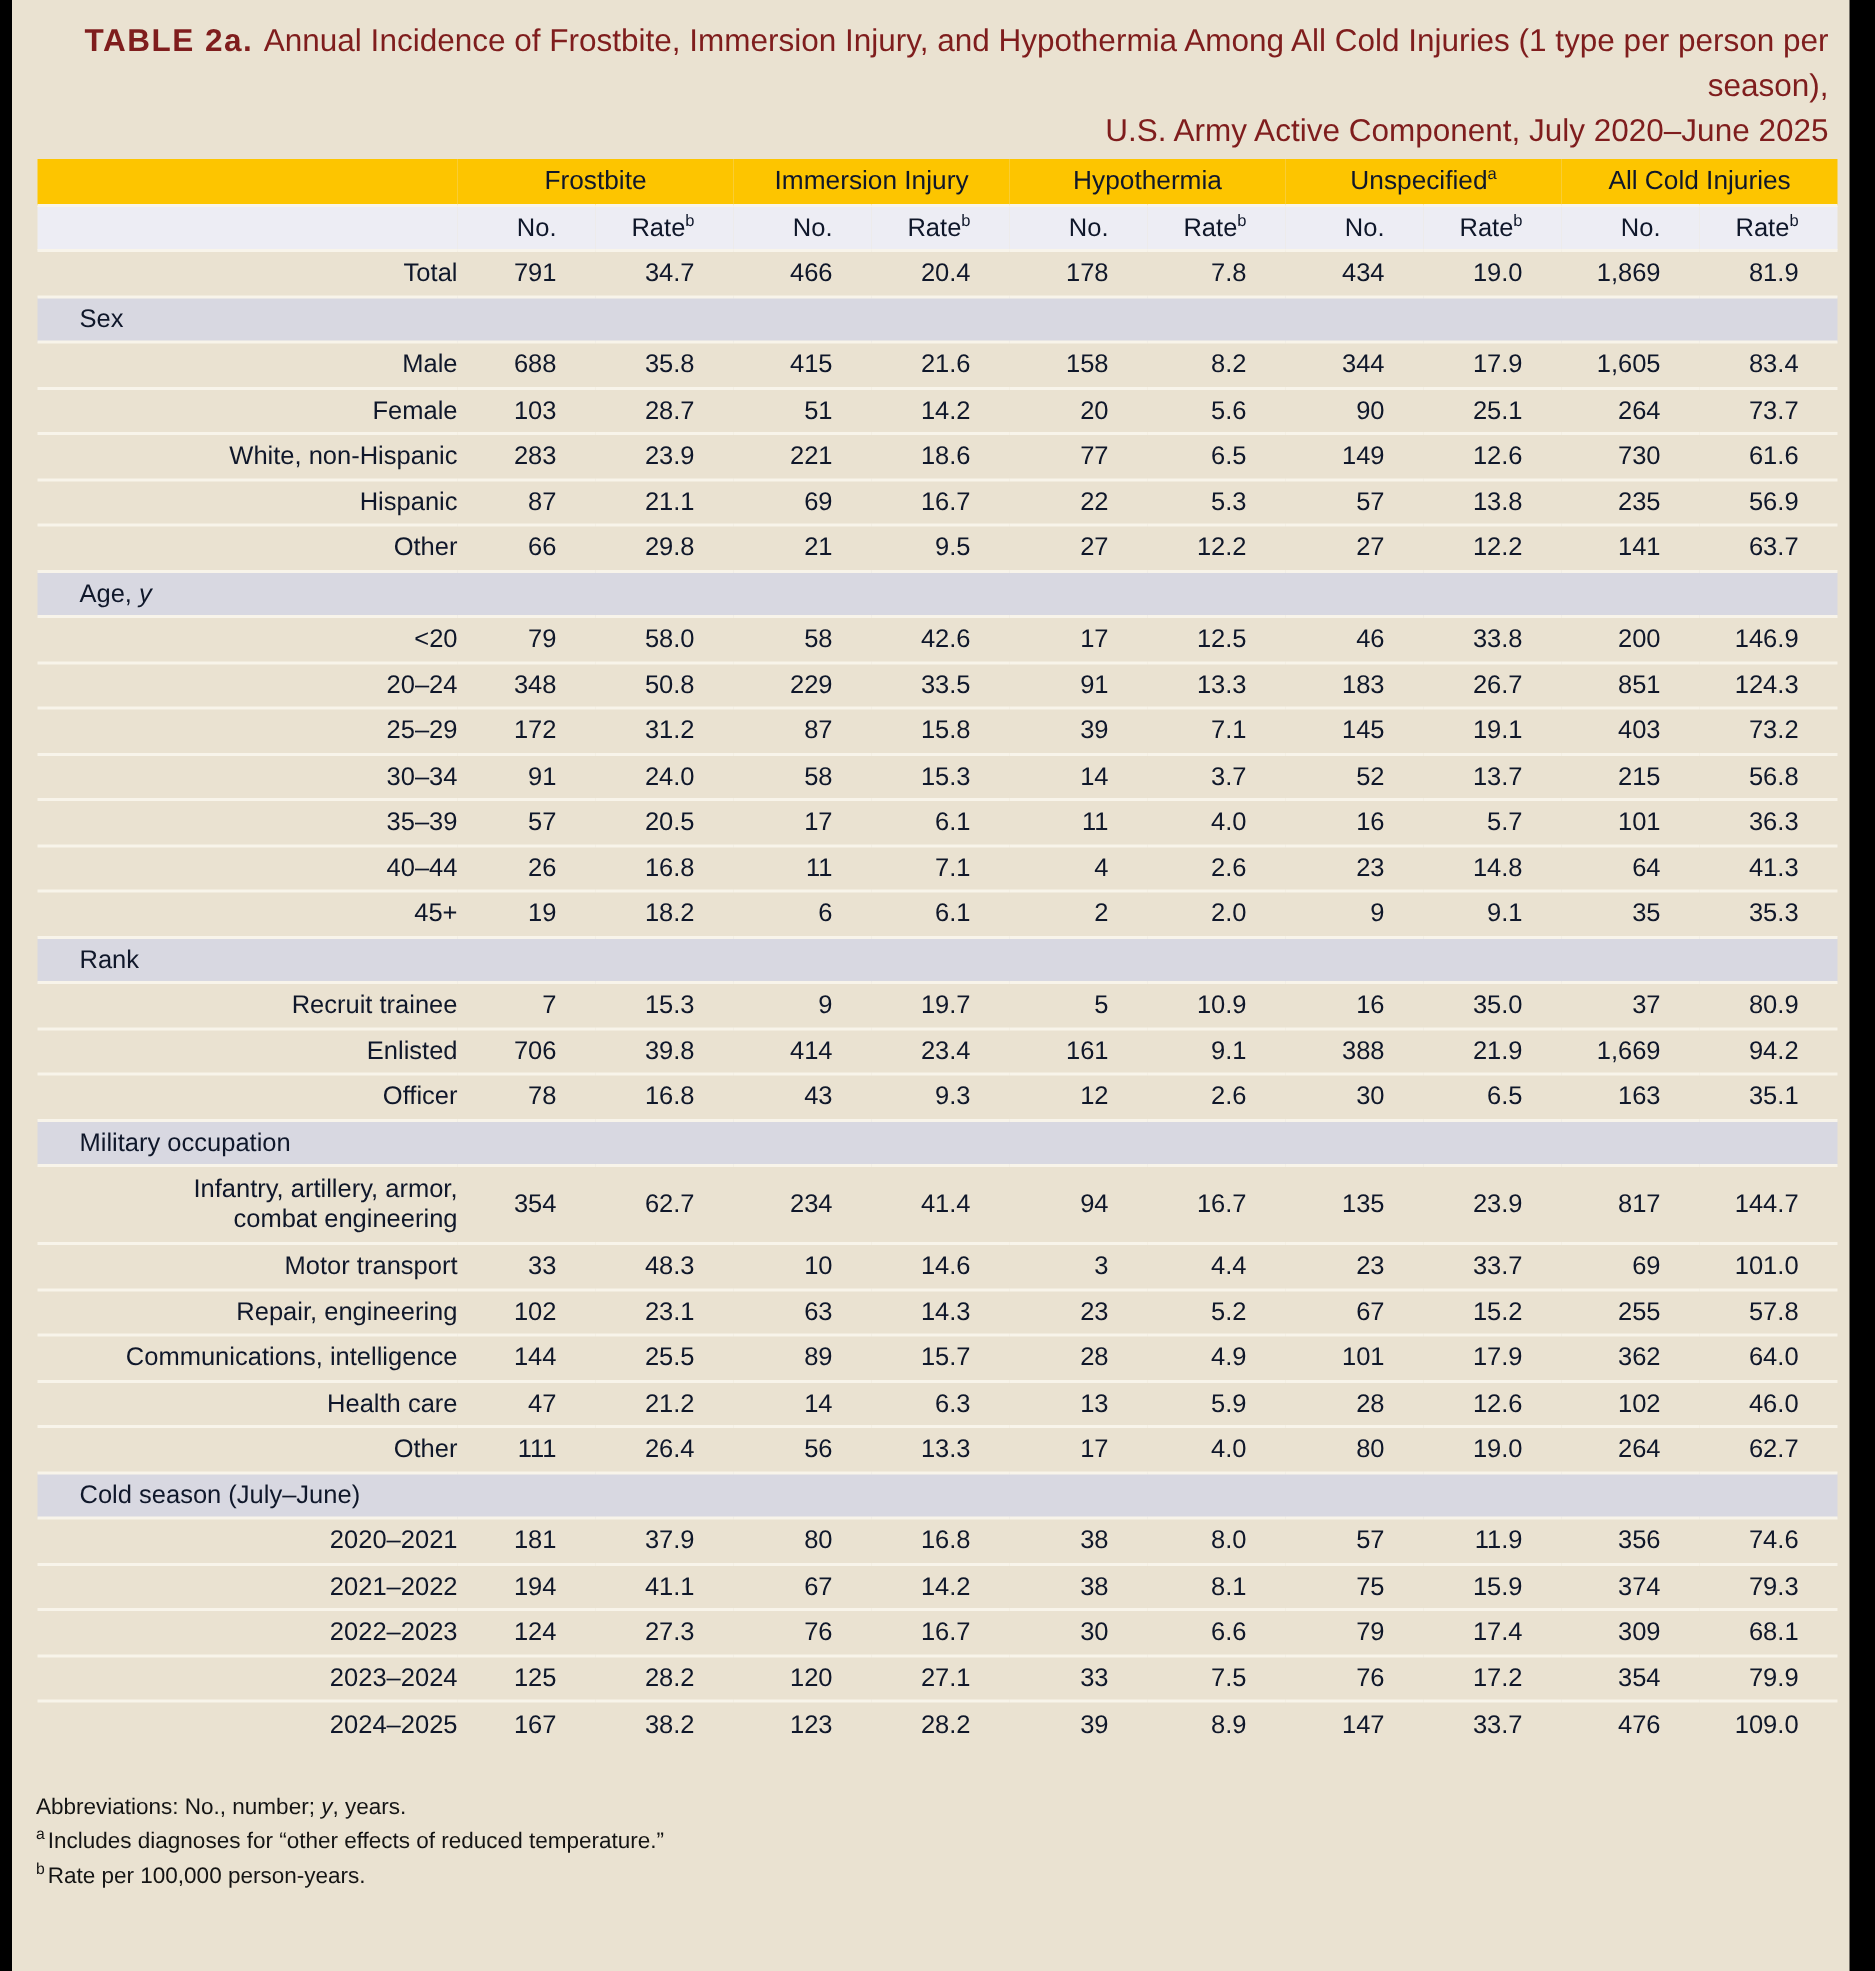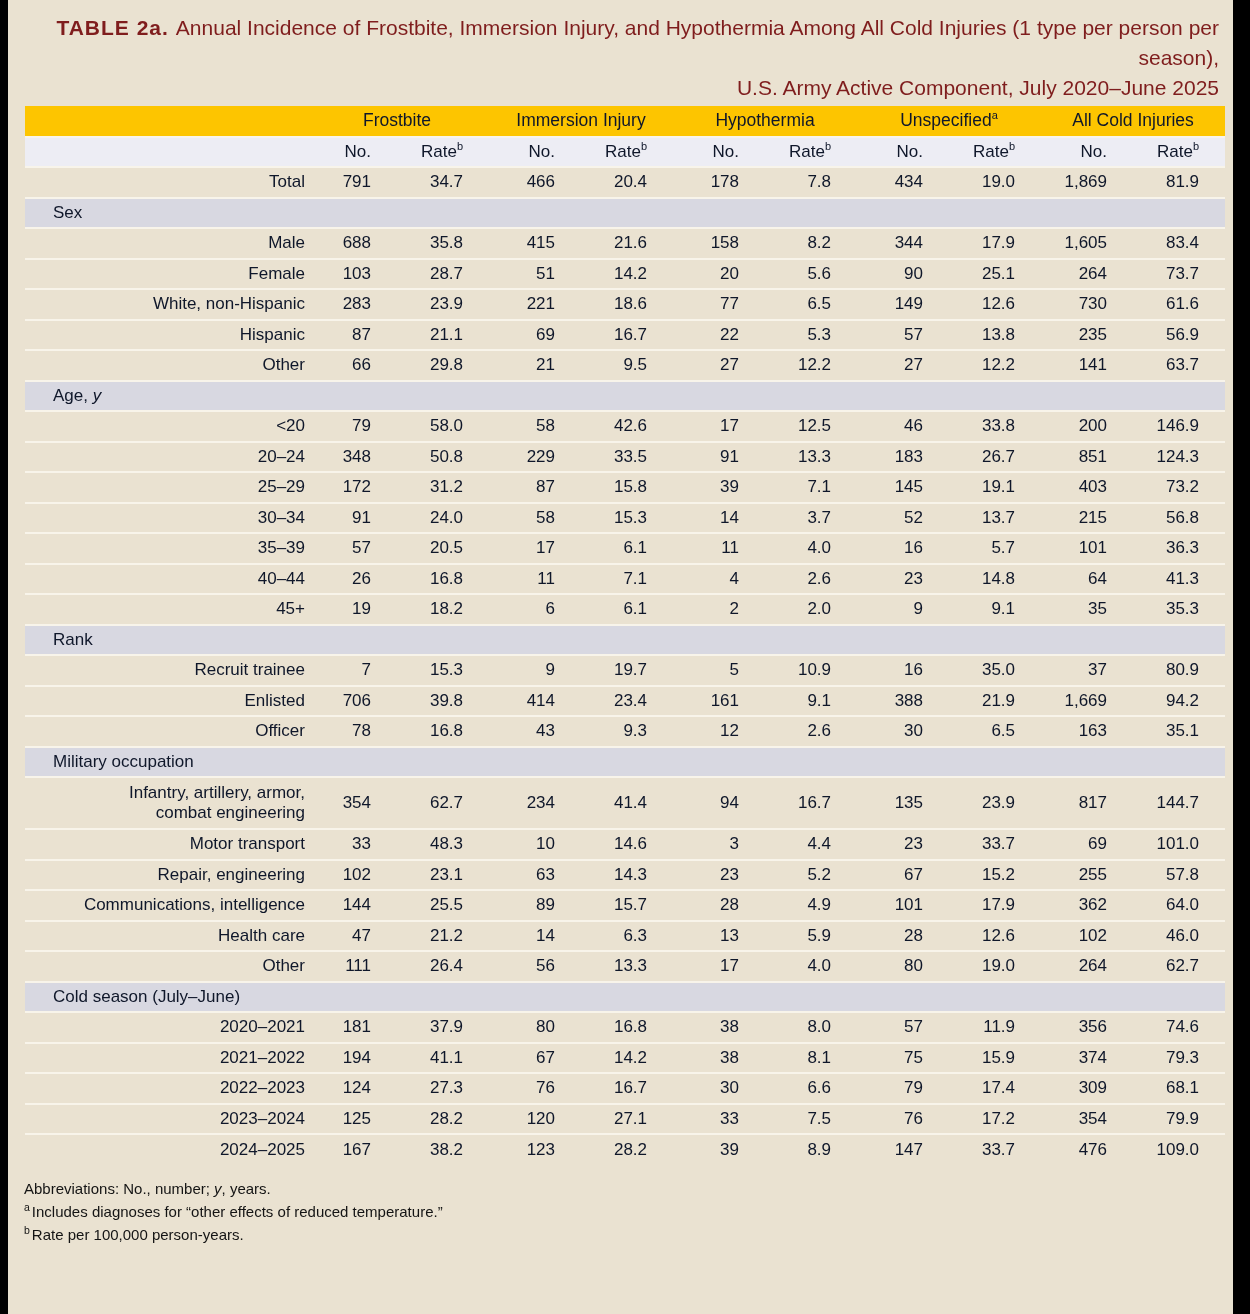--- a/index.html
+++ b/index.html
@@ -64,21 +64,21 @@
     padding-left:28px;
     text-align:left;
   }
   td.lbl{padding-left:16px;text-align:right;}
   td.lbl.ind{padding-left:24px;}
   td.num{text-align:right;padding-right:26px;}
   tr.tall td{height:52px;line-height:20px;}
   tr.tall td.lbl .l2{padding-left:4px;}
   sup{font-size:11px;line-height:0;}
   .footnotes{
-    margin:12px 14px 0 16px;
+    margin:28px 14px 0 16px;
     font-size:15px;
     line-height:23px;
     color:#141414;
   }
   .fn sup{font-size:10.5px;margin-right:2px;}
 </style>
 </head>
 <body>
 
 <div class="page">

